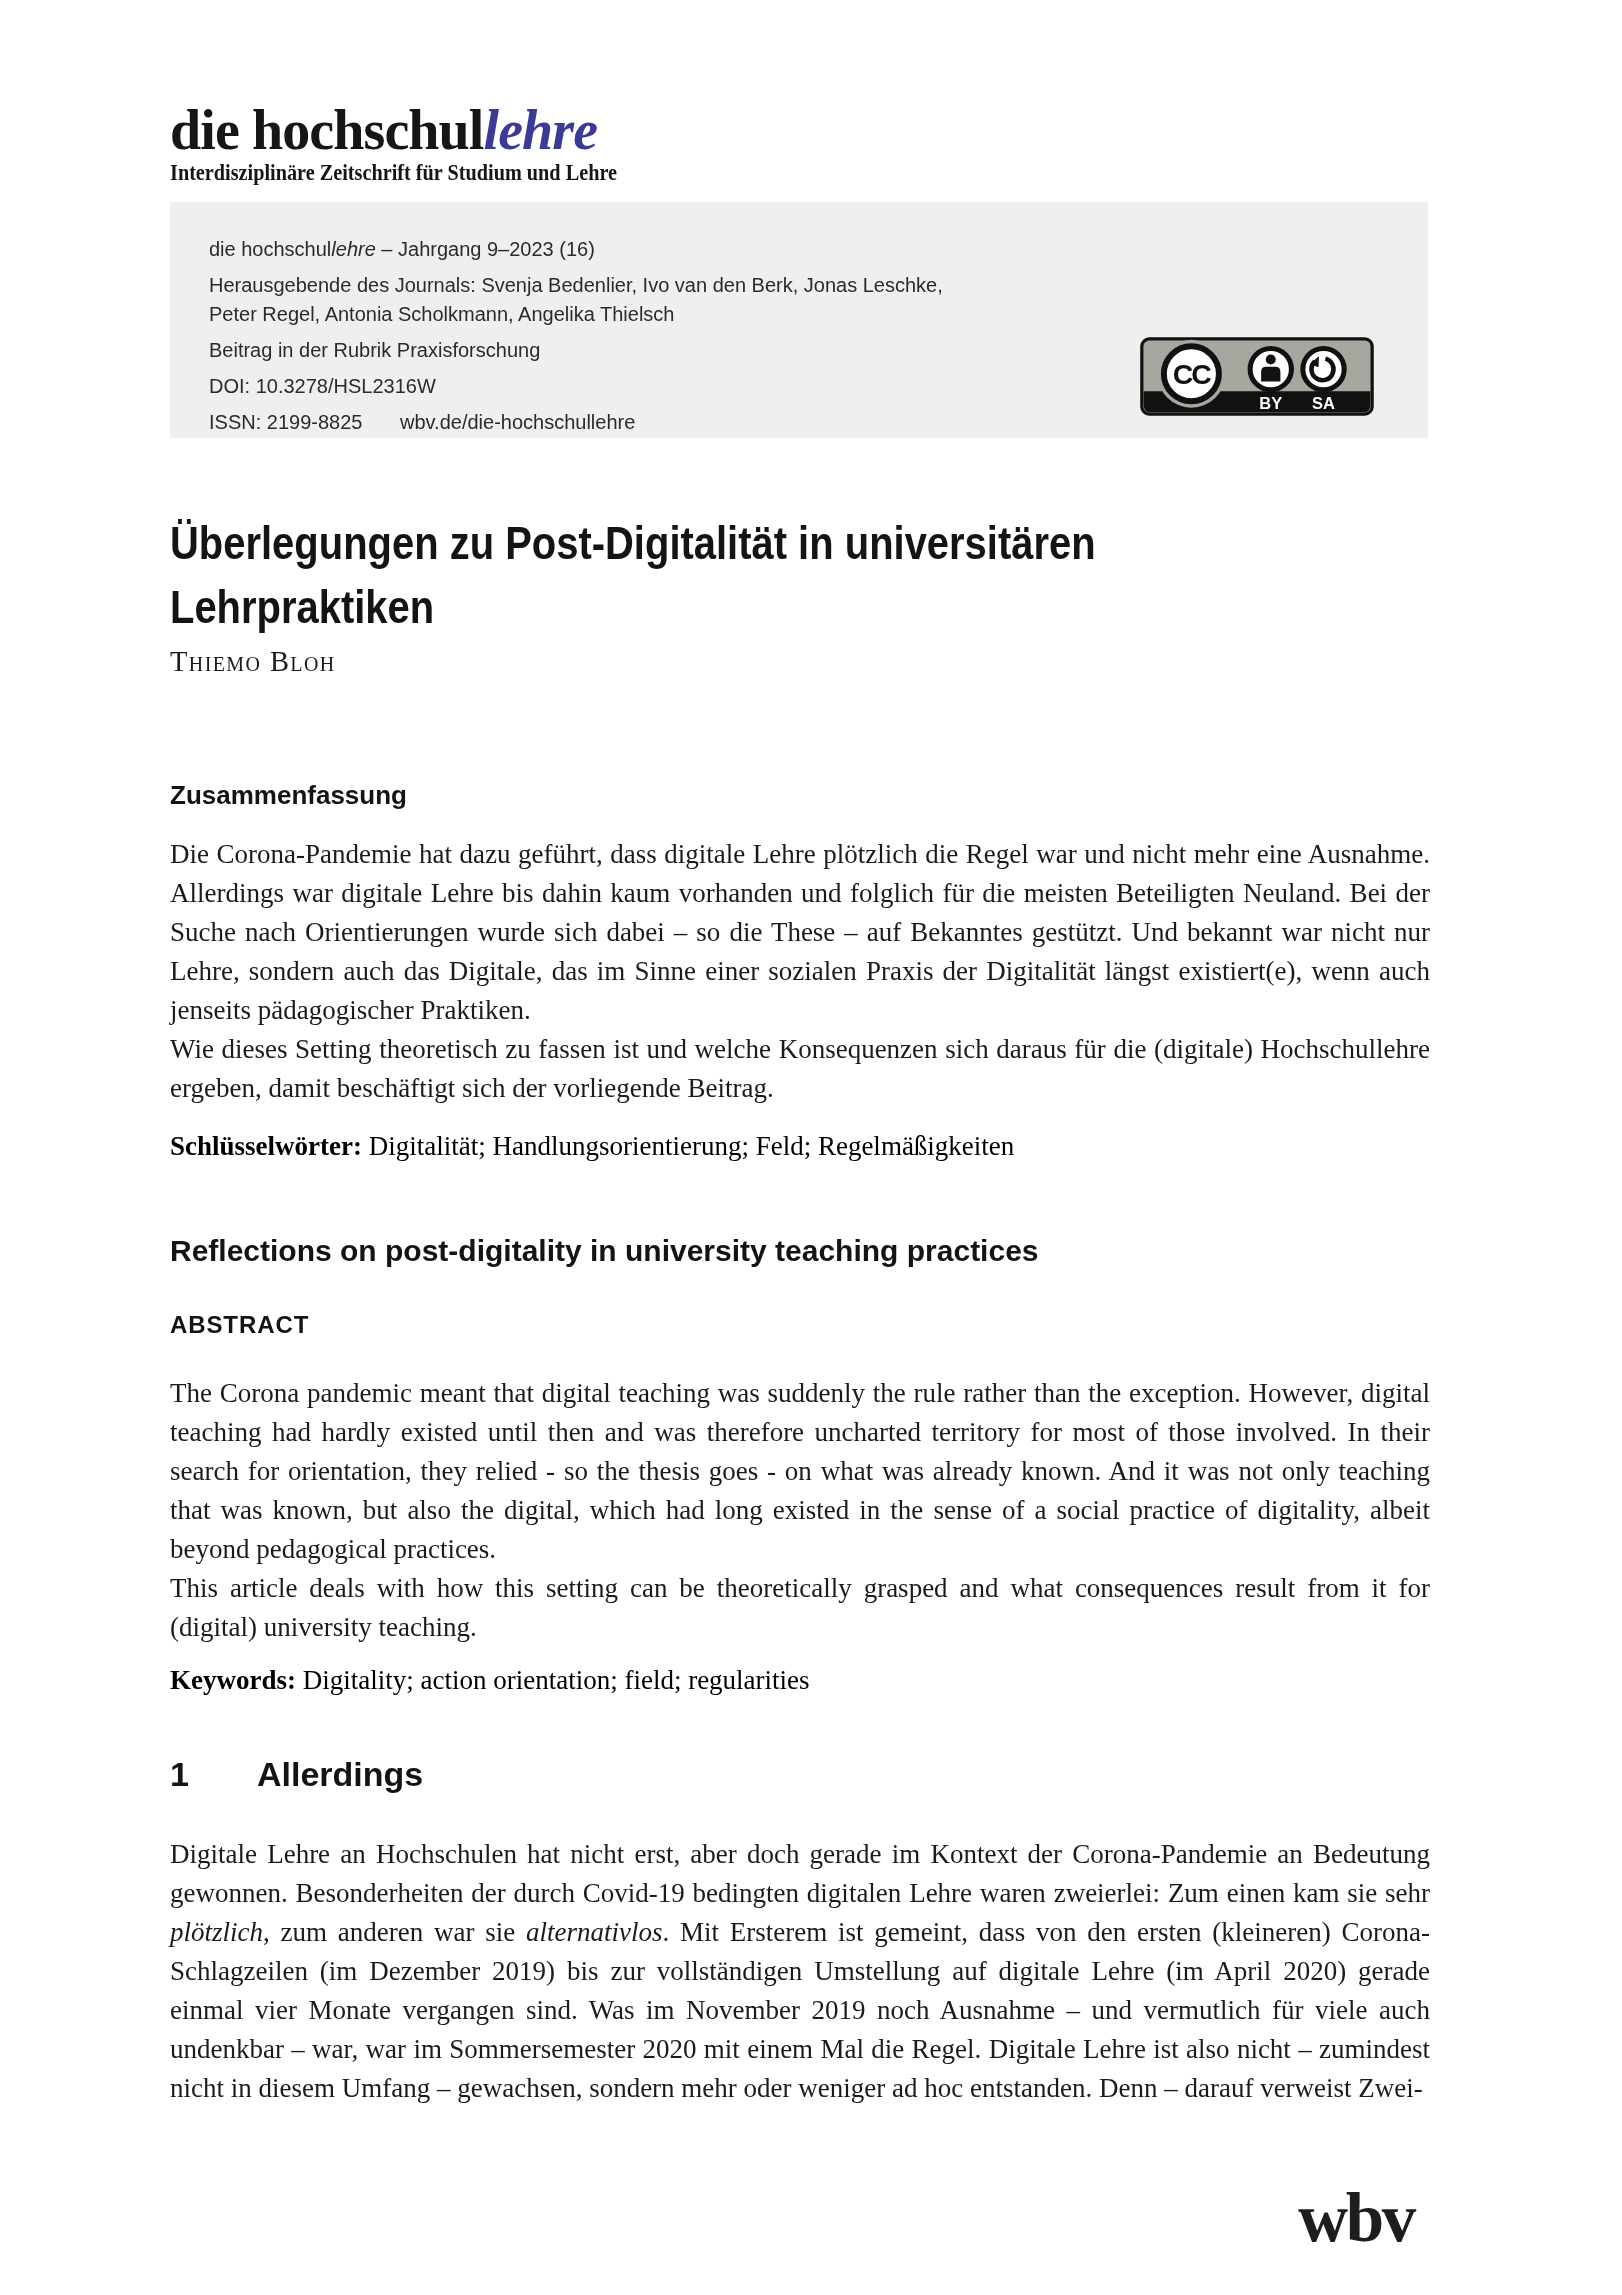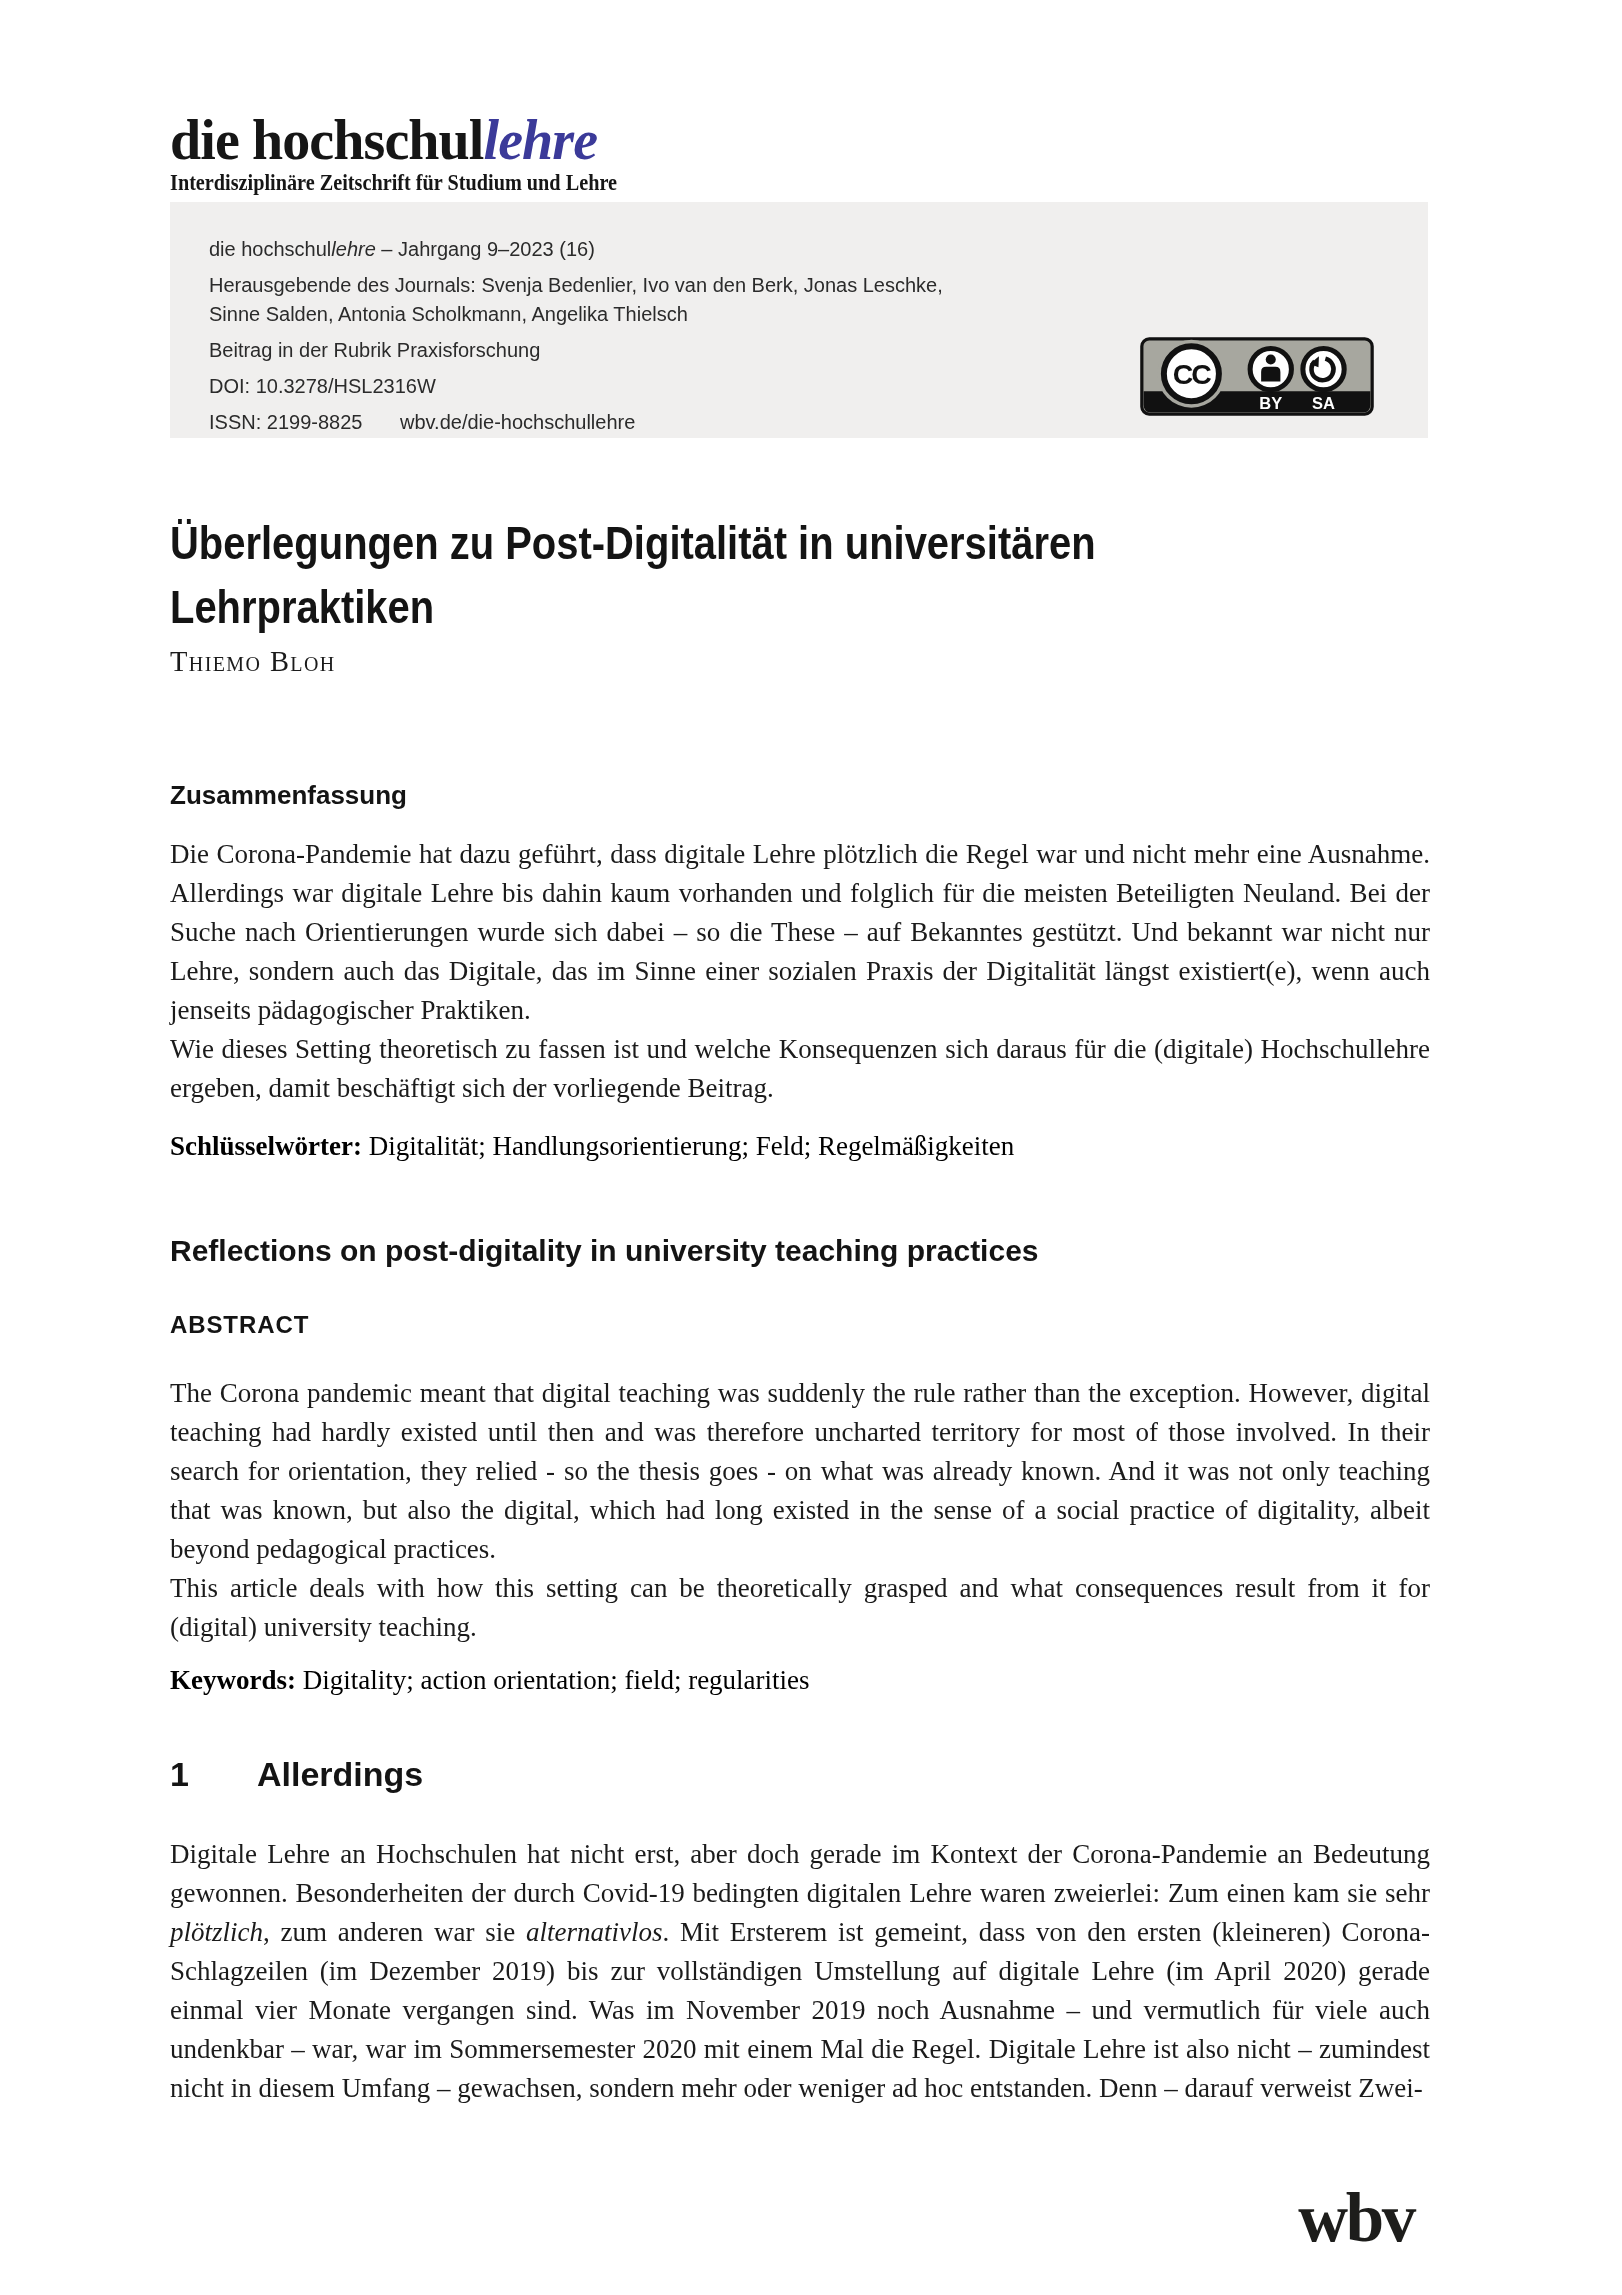--- a/index.html
+++ b/index.html
@@ -6,21 +6,21 @@
   .page {
     position: relative;
     width: 1623px;
     height: 2295px;
     background: #ffffff;
     overflow: hidden;
     color: var(--ink, #1b1b1b);
   }
 
   
-  .masthead { position: absolute; left: 170px; top: 113px; }
+  .masthead { position: absolute; left: 170px; top: 103px; }
   .logo-main {
     font-family: "Liberation Serif", serif;
     font-weight: bold;
     font-size: 56px;
     line-height: 55px;
     letter-spacing: -0.9px;
     color: #161616;
     white-space: nowrap;
   }
   .logo-accent { color: var(--accent, #3b3a99); font-style: italic; }
@@ -142,21 +142,21 @@
       <span>die hochschul</span><span class="logo-accent">lehre</span>
     </div>
     <div class="logo-tagline">Interdisziplinäre Zeitschrift für Studium und Lehre</div>
   </header>
 
   <section class="info-box">
     <p class="info-line">
       <span>die hochschul</span><em>lehre</em><span> – Jahrgang 9–2023 (16)</span>
     </p>
     <p class="info-line grp">Herausgebende des Journals: Svenja Bedenlier, Ivo van den Berk, Jonas Leschke,</p>
-    <p class="info-line">Sinne Salden, Antonia Scholkmann, Angelika Thielsch</p>
+    <p class="info-line">Peter Regel, Antonia Scholkmann, Angelika Thielsch</p>
     <p class="info-line grp">Beitrag in der Rubrik Praxisforschung</p>
     <p class="info-line grp">DOI: 10.3278/HSL2316W</p>
     <p class="info-line grp">
       <span>ISSN: 2199-8825</span>
       <span class="site">wbv.de/die-hochschullehre</span>
     </p>
 
     <div class="cc-badge">
       <svg viewBox="0 0 510 172" xmlns="http://www.w3.org/2000/svg" style="font-size:44px">
         <rect x="4" y="4" width="502" height="164" rx="16" fill="var(--badgebg,#a7a79f)" stroke="#111" stroke-width="7"></rect>

